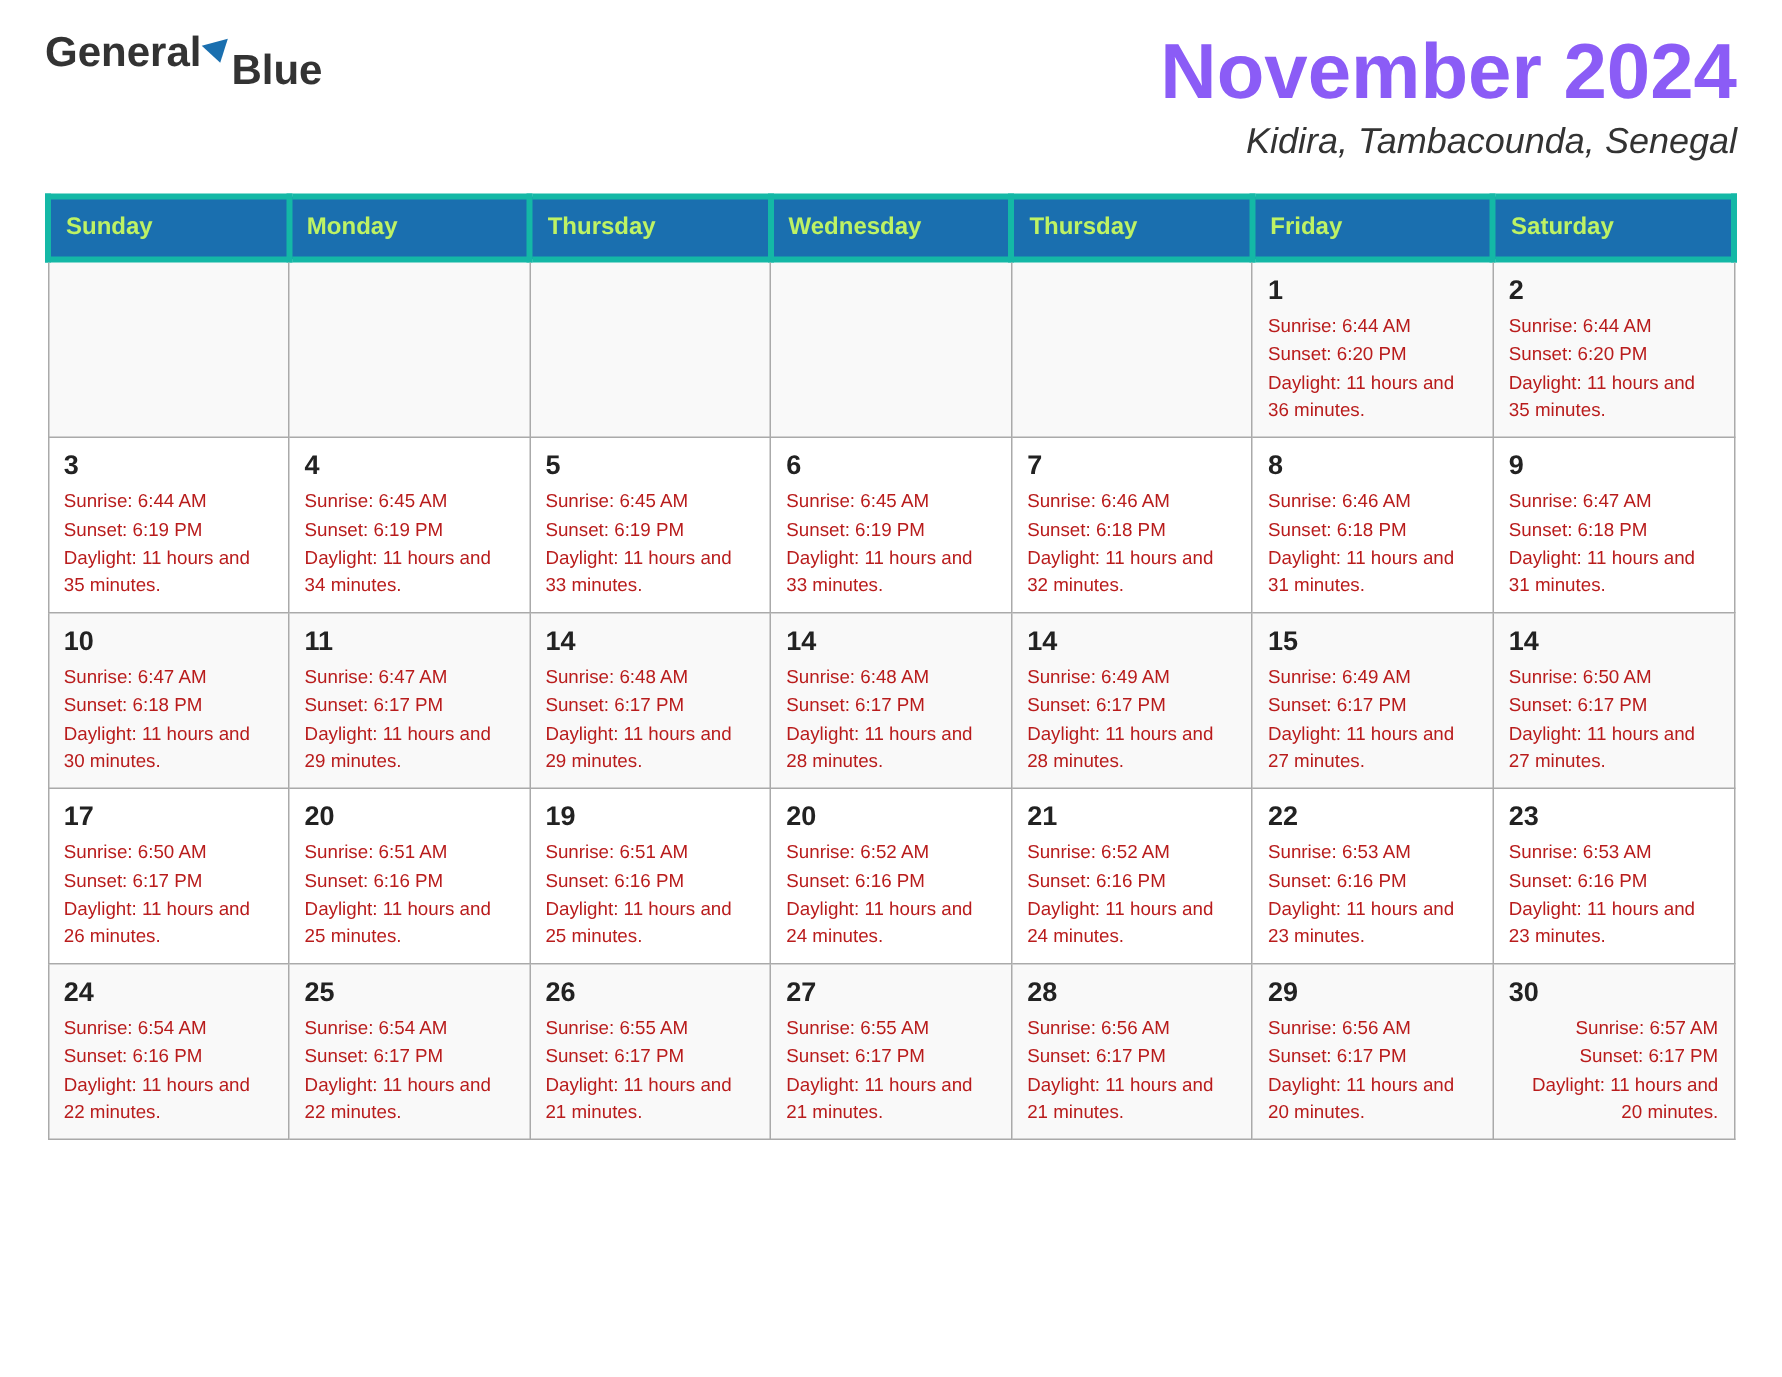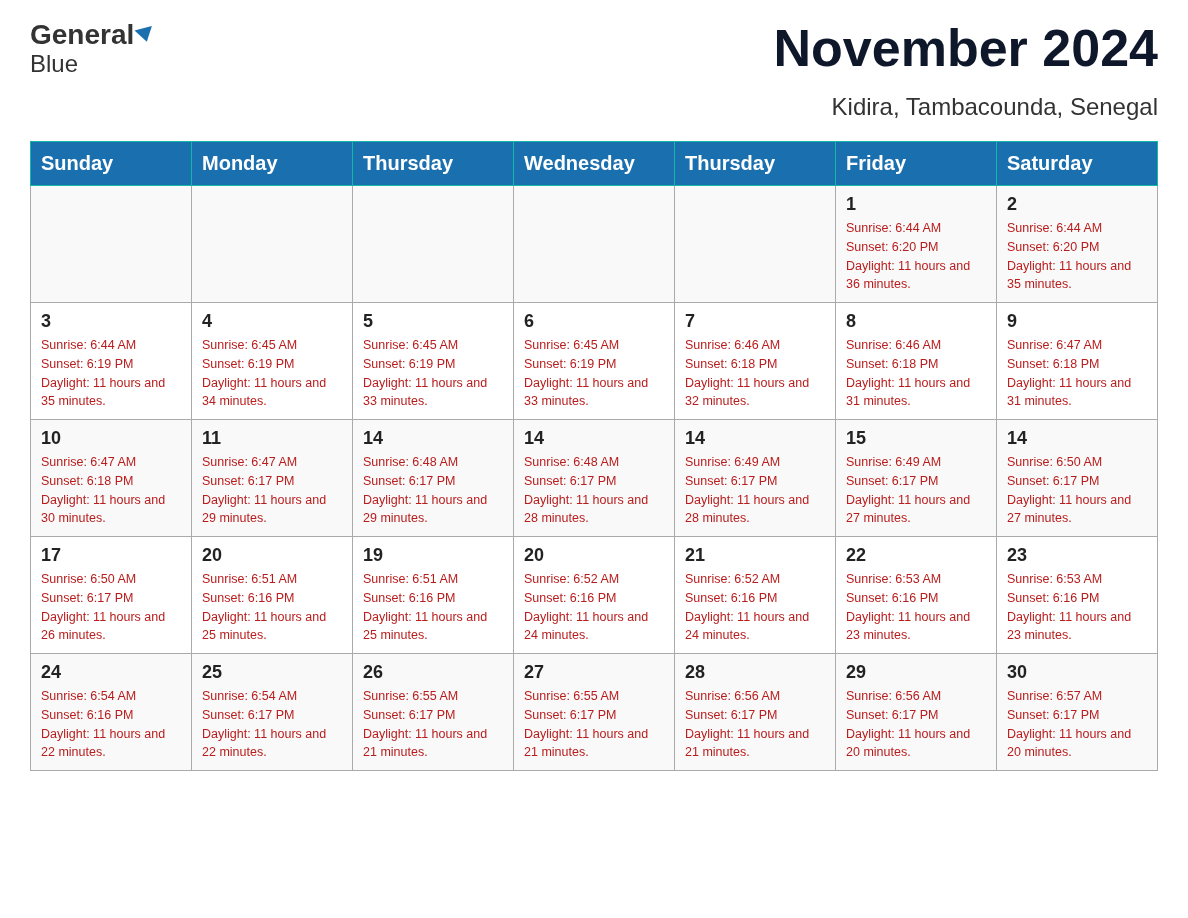--- a/index.html
+++ b/index.html
@@ -11,21 +11,21 @@
       min-height: 918px;
     }
     .header {
       display: flex;
       justify-content: space-between;
       align-items: flex-start;
       margin-bottom: 20px;
     }
     .logo {
       display: flex;
-      flex-direction: column;
+      flex-direction: row;
       align-items: flex-start;
     }
     .logo-text {
       font-size: 28px;
       font-weight: bold;
       color: #333;
       line-height: 1.1;
     }
     .logo-triangle {
       display: inline-block;
@@ -37,42 +37,43 @@
       margin-left: 2px;
       vertical-align: middle;
       transform: rotate(-15deg);
     }
     .title-block {
       text-align: right;
     }
     .title-block h1 {
       font-size: 52px;
       font-weight: bold;
-      color: #0f172a;
+      color: #8b5cf6;
       line-height: 1.1;
     }
     .title-block h2 {
       font-size: 24px;
       font-weight: normal;
       color: #333;
-      margin-top: 16px;
+      margin-top: 4px;
+      font-style: italic;
     }
     .calendar {
       width: 100%;
       border-collapse: collapse;
       border: 1px solid #999;
     }
     .calendar th {
       background-color: #1a6faf;
-      color: #ffffff;
-      font-size: 20px;
+      color: #bef264;
+      font-size: 16px;
       font-weight: bold;
       padding: 10px 10px;
       text-align: left;
-      border: 1px solid #14b8a6;
+      border: 4px solid #14b8a6;
     }
     .calendar td {
       vertical-align: top;
       padding: 8px 10px;
       border: 1px solid #aaa;
       width: 14.28%;
       min-height: 100px;
       font-size: 13px;
       color: #333;
     }
@@ -103,21 +104,21 @@
   </style>
 </head>
 <body>
 
 <div class="header">
   <div class="logo">
     <div style="display:flex; align-items:center;">
       <span class="logo-text">General</span>
       <span class="logo-triangle"></span>
     </div>
-    <span class="logo-text blue" style="font-size:24px; font-weight:normal;">Blue</span>
+    <span class="logo-text blue" style="font-size:28px; font-weight:bold;margin-top:12px;">Blue</span>
   </div>
   <div class="title-block">
     <h1>November 2024</h1>
     <h2>Kidira, Tambacounda, Senegal</h2>
   </div>
 </div>
 
 <table class="calendar">
   <thead>
     <tr>
@@ -314,19 +315,19 @@
 Daylight: 11 hours and 21 minutes.</div>
         </td>
         <td>
           <span class="day-number">29</span>
           <div class="day-info" style="white-space: pre-line;">Sunrise: 6:56 AM
 Sunset: 6:17 PM
 Daylight: 11 hours and 20 minutes.</div>
         </td>
         <td>
           <span class="day-number">30</span>
-          <div class="day-info" style="white-space: pre-line;">Sunrise: 6:57 AM
+          <div class="day-info" style="white-space: pre-line; text-align: right;">Sunrise: 6:57 AM
 Sunset: 6:17 PM
 Daylight: 11 hours and 20 minutes.</div>
         </td>
       </tr>
     </tbody>
 </table>
 
 </body></html>

